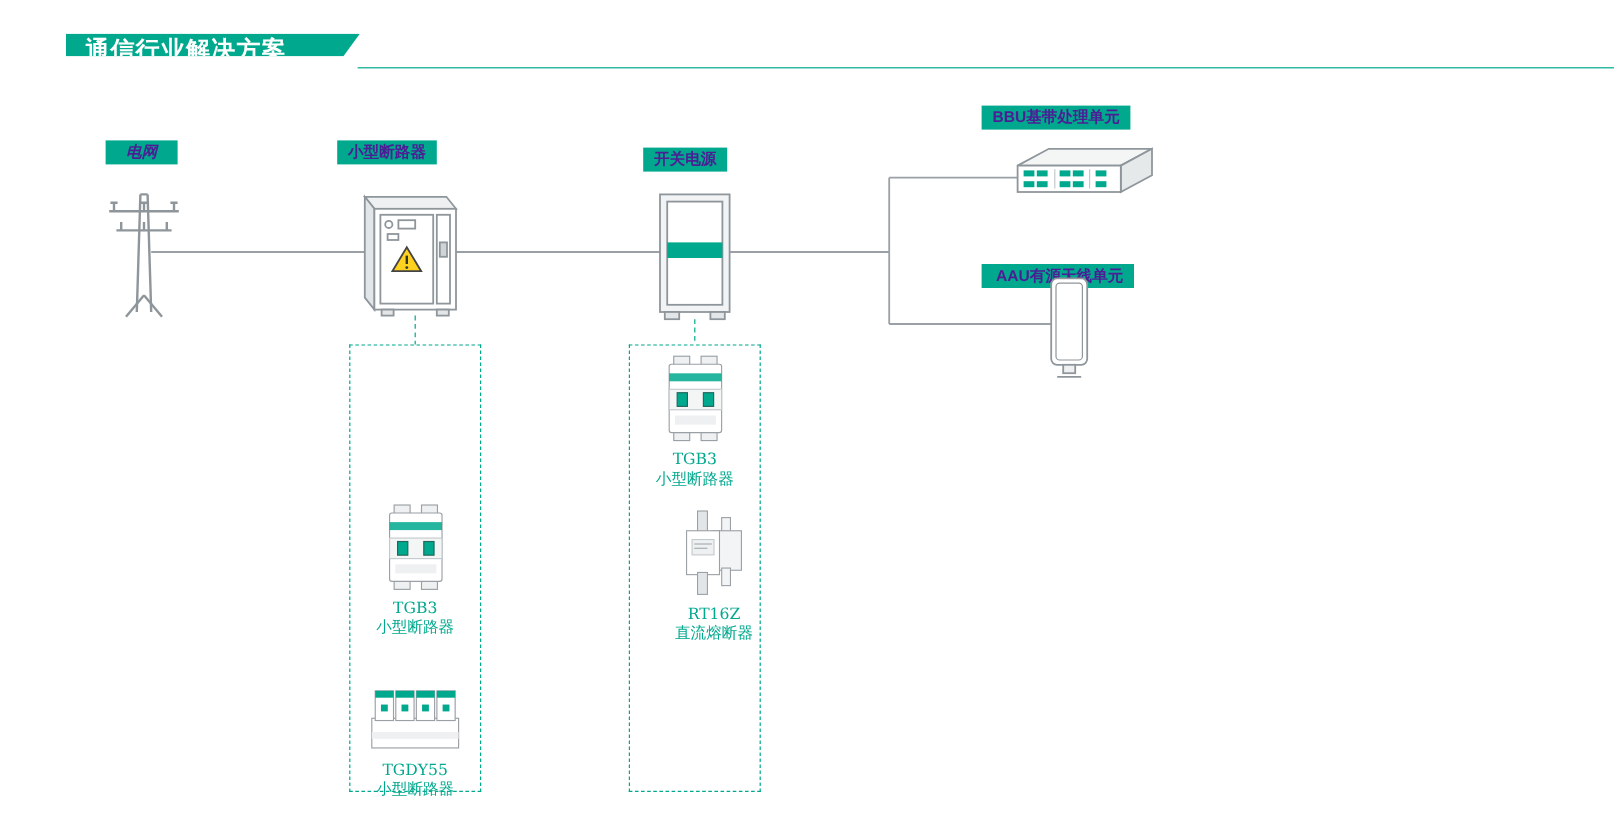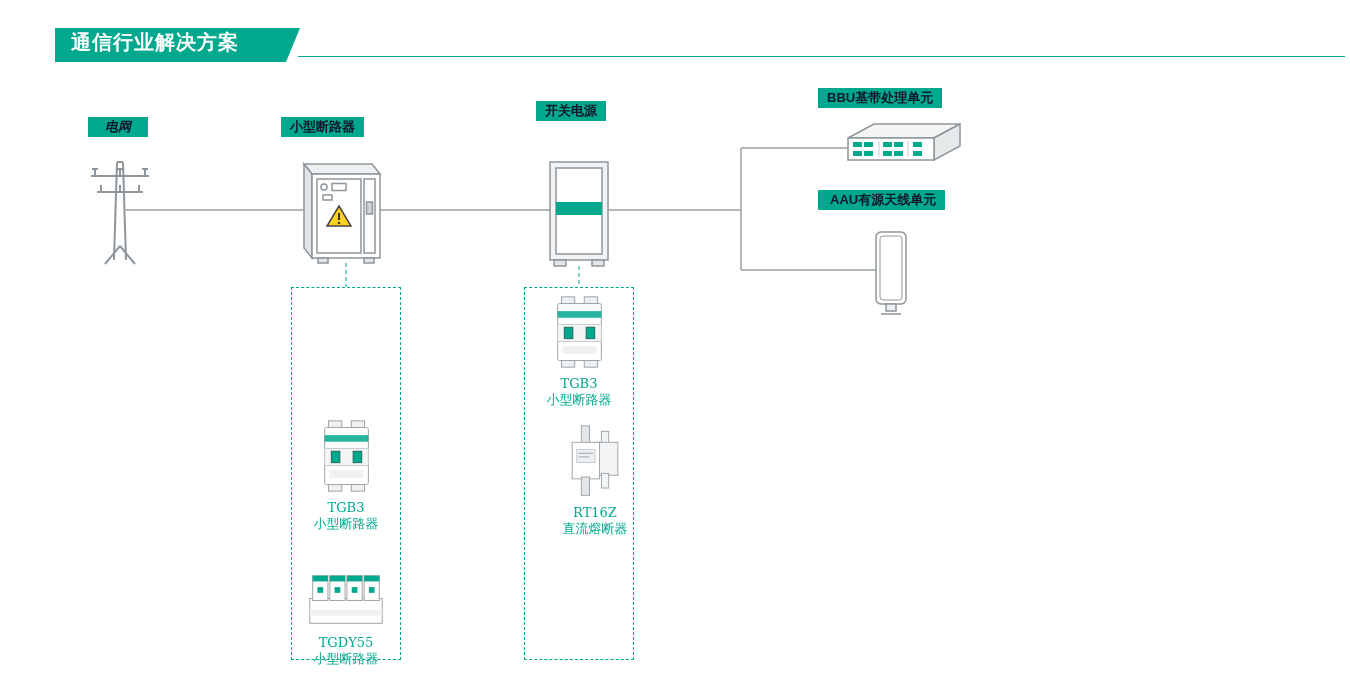--- a/index.html
+++ b/index.html
@@ -1,28 +1,28 @@
 <!DOCTYPE html>
 <html style="--accent: #00a88e;"><head>
 <meta charset="utf-8">
 <style>
   :root { --accent:#00a88e; }
   * { margin:0; padding:0; box-sizing:border-box; }
   html,body { background:#fff; }
   body { font-family:"Liberation Sans", sans-serif; }
   .canvas { position:relative; width:1350px; height:695px; background:#fff; overflow:hidden; }
   .banner {
-    position:absolute; left:55px; top:28px; height:34px; min-width:245px;
+    position:absolute; left:55px; top:28px; height:19px; min-width:245px;
     background:var(--accent); color:#fff; font-size:20px; font-weight:bold;
     line-height:29px; padding:0 28px 0 16px; letter-spacing:1px;
     clip-path:polygon(0 0, 100% 0, calc(100% - 14px) 100%, 0 100%);
   }
   .rule { position:absolute; left:298px; top:56px; width:1047px; height:1px; background:var(--accent); }
   .node-label {
-    position:absolute; background:var(--accent); color:#0f172a; font-size:13px; font-weight:bold;
+    position:absolute; background:var(--accent); color:#4c1d95; font-size:13px; font-weight:bold;
     line-height:20px; padding:0 9px; text-align:center; white-space:nowrap;
   }
   .connectors { position:absolute; left:0; top:0; pointer-events:none; }
   .icon-wrap { position:absolute; }
   .dashed-box { position:absolute; border:1px dashed var(--accent); width:110px; height:373px; }
   .product { position:absolute; width:110px; text-align:center; }
   .caption { margin-top:6px; color:var(--accent); font-size:13px; line-height:1.25; font-family:"DejaVu Serif", serif; }
   .accent-fill { fill:var(--accent); }
   svg { display:block; margin:0 auto; }
 </style>
@@ -44,23 +44,23 @@
       <path d="M741 270 H876"></path>
     </g>
     <g stroke="#00a88e" stroke-width="1" stroke-dasharray="4 3" fill="none">
       <path d="M346 263 V287"></path>
       <path d="M579 266 V287"></path>
     </g>
   </svg>
 
   <div class="node-label" style="left:88px; top:117px; min-width:60px;font-style:italic;">电网</div>
   <div class="node-label" style="left:281px; top:117px;">小型断路器</div>
-  <div class="node-label" style="left:536px; top:101px;font-family:Liberation Serif, serif;">开关电源</div>
+  <div class="node-label" style="left:536px; top:123px;font-family:Liberation Serif, serif;">开关电源</div>
   <div class="node-label" style="left:818px; top:88px;">BBU基带处理单元</div>
-  <div class="node-label" style="left:818px; top:190px;padding-left:12px;">AAU有源天线单元</div>
+  <div class="node-label" style="left:818px; top:220px;padding-left:12px;">AAU有源天线单元</div>
 
   <div class="icon-wrap" style="left:85px; top:146px;">
     <svg width="70" height="120" viewBox="0 0 70 120">
       <g stroke="#8f969b" stroke-width="2" fill="none">
         <path d="M32 16 L29 114"></path>
         <path d="M38 16 L41 114"></path>
         <path d="M32 16 H38"></path>
         <path d="M6 30 H64"></path>
         <path d="M10 30 V23"></path>
           <path d="M35 30 V23"></path>

